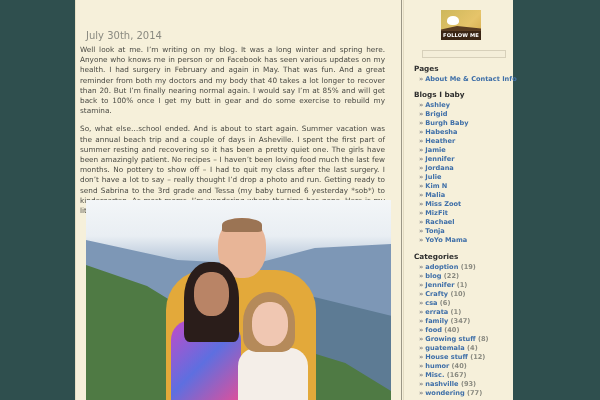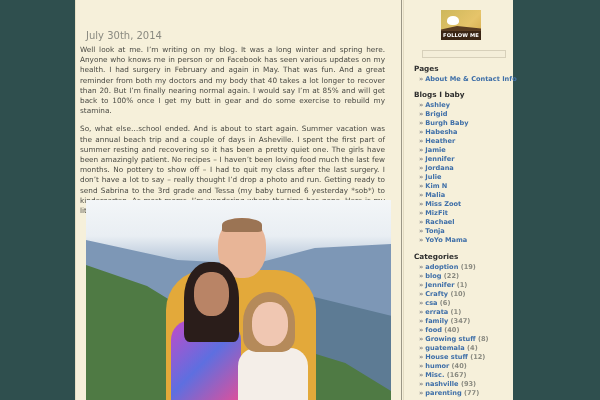--- a/index.html
+++ b/index.html
@@ -154,17 +154,17 @@
         <li><span class="dash">»</span><a>csa</a> <span class="count">(6)</span></li>
         <li><span class="dash">»</span><a>errata</a> <span class="count">(1)</span></li>
         <li><span class="dash">»</span><a>family</a> <span class="count">(347)</span></li>
         <li><span class="dash">»</span><a>food</a> <span class="count">(40)</span></li>
         <li><span class="dash">»</span><a>Growing stuff</a> <span class="count">(8)</span></li>
         <li><span class="dash">»</span><a>guatemala</a> <span class="count">(4)</span></li>
         <li><span class="dash">»</span><a>House stuff</a> <span class="count">(12)</span></li>
         <li><span class="dash">»</span><a>humor</a> <span class="count">(40)</span></li>
         <li><span class="dash">»</span><a>Misc.</a> <span class="count">(167)</span></li>
         <li><span class="dash">»</span><a>nashville</a> <span class="count">(93)</span></li>
-        <li><span class="dash">»</span><a>parenting</a> <span class="count">(77)</span></li>
+        <li><span class="dash">»</span><a>wondering</a> <span class="count">(77)</span></li>
       </ul>
     </div>
   </div>
 </div>
 
 </body></html>

